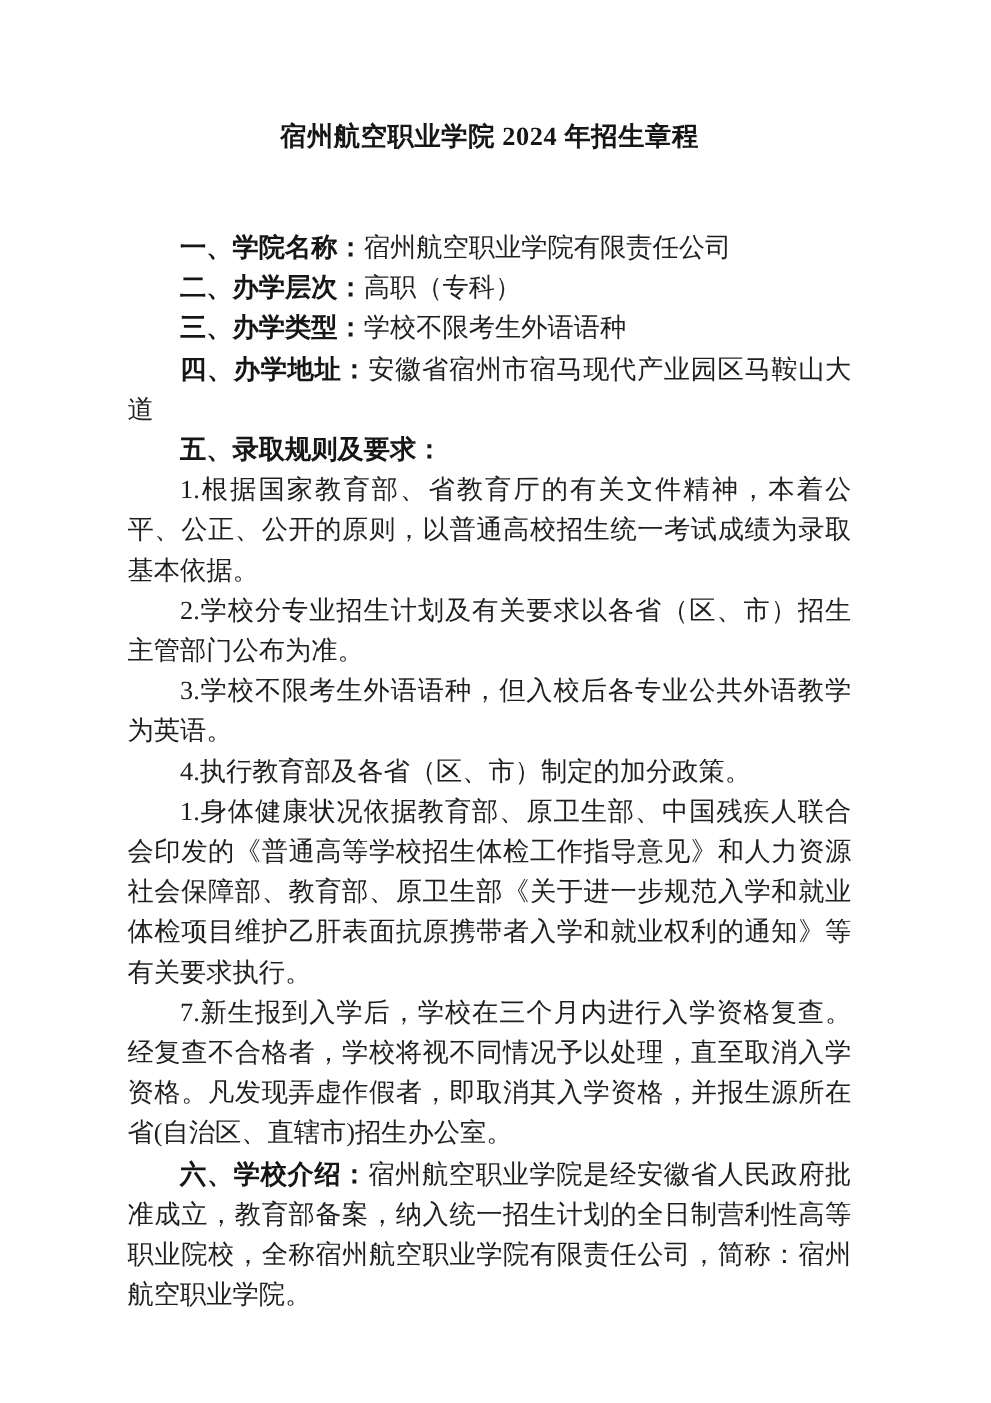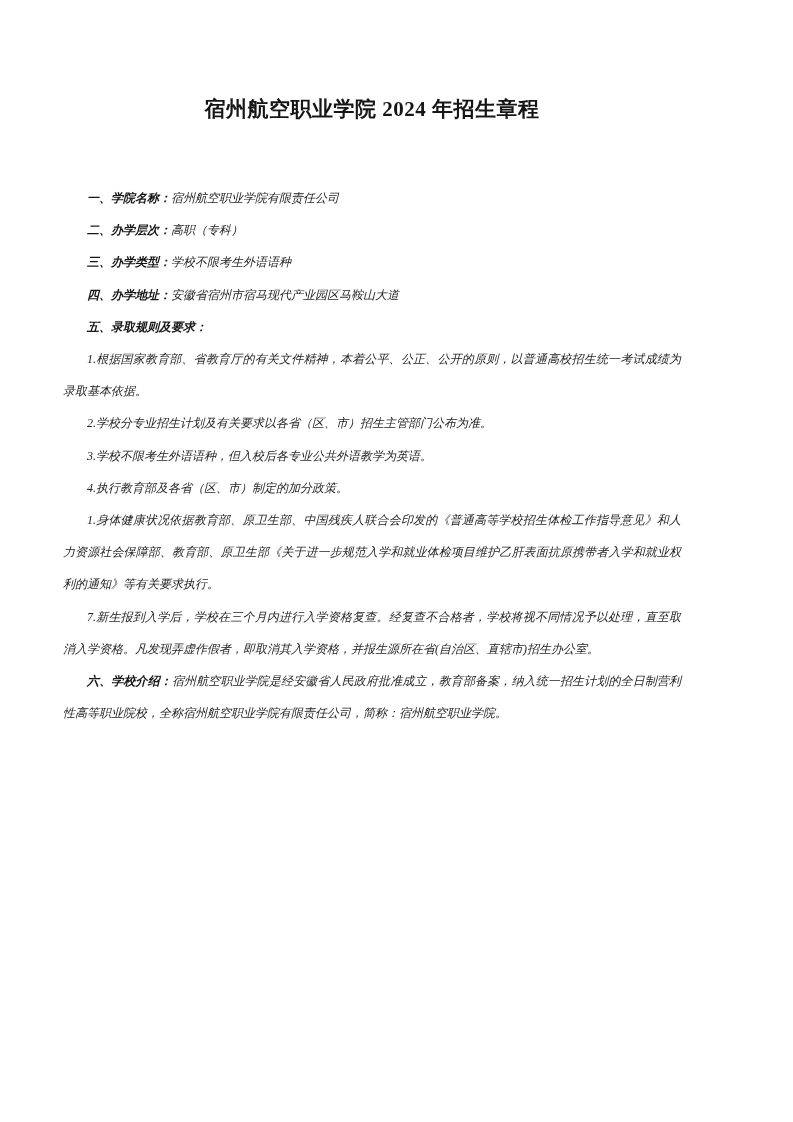--- a/index.html
+++ b/index.html
@@ -11,42 +11,41 @@
     position: relative;
     width: 793px;
     height: 1122px;
     margin: 0 auto;
     background: #ffffff;
     overflow: hidden;
     font-family: "Liberation Serif", "DejaVu Serif", serif;
     color: #1f1f1f;
   }
   .content {
-    padding: 94px 112px 0 63px;
+    padding: 94px 112px 0 102px;
   }
   .doc-title {
     margin: 0;
     font-size: 21px;
     line-height: 30px;
     font-weight: bold;
     text-align: center;
     letter-spacing: 0.5px;
     color: #161616;
   }
   .paragraphs {
     margin-top: 58px;
   }
   .para {
     margin: 0;
-    font-size: 12px;
+    font-size: 21px;
     line-height: 32.2px;
     text-align: justify;
     text-indent: 2em;
     word-break: break-all;
-    font-style: italic;
   }
   .para b {
     font-weight: bold;
     color: #161616;
   }
 </style>
 </head>
 <body>
 
 <div class="page">

